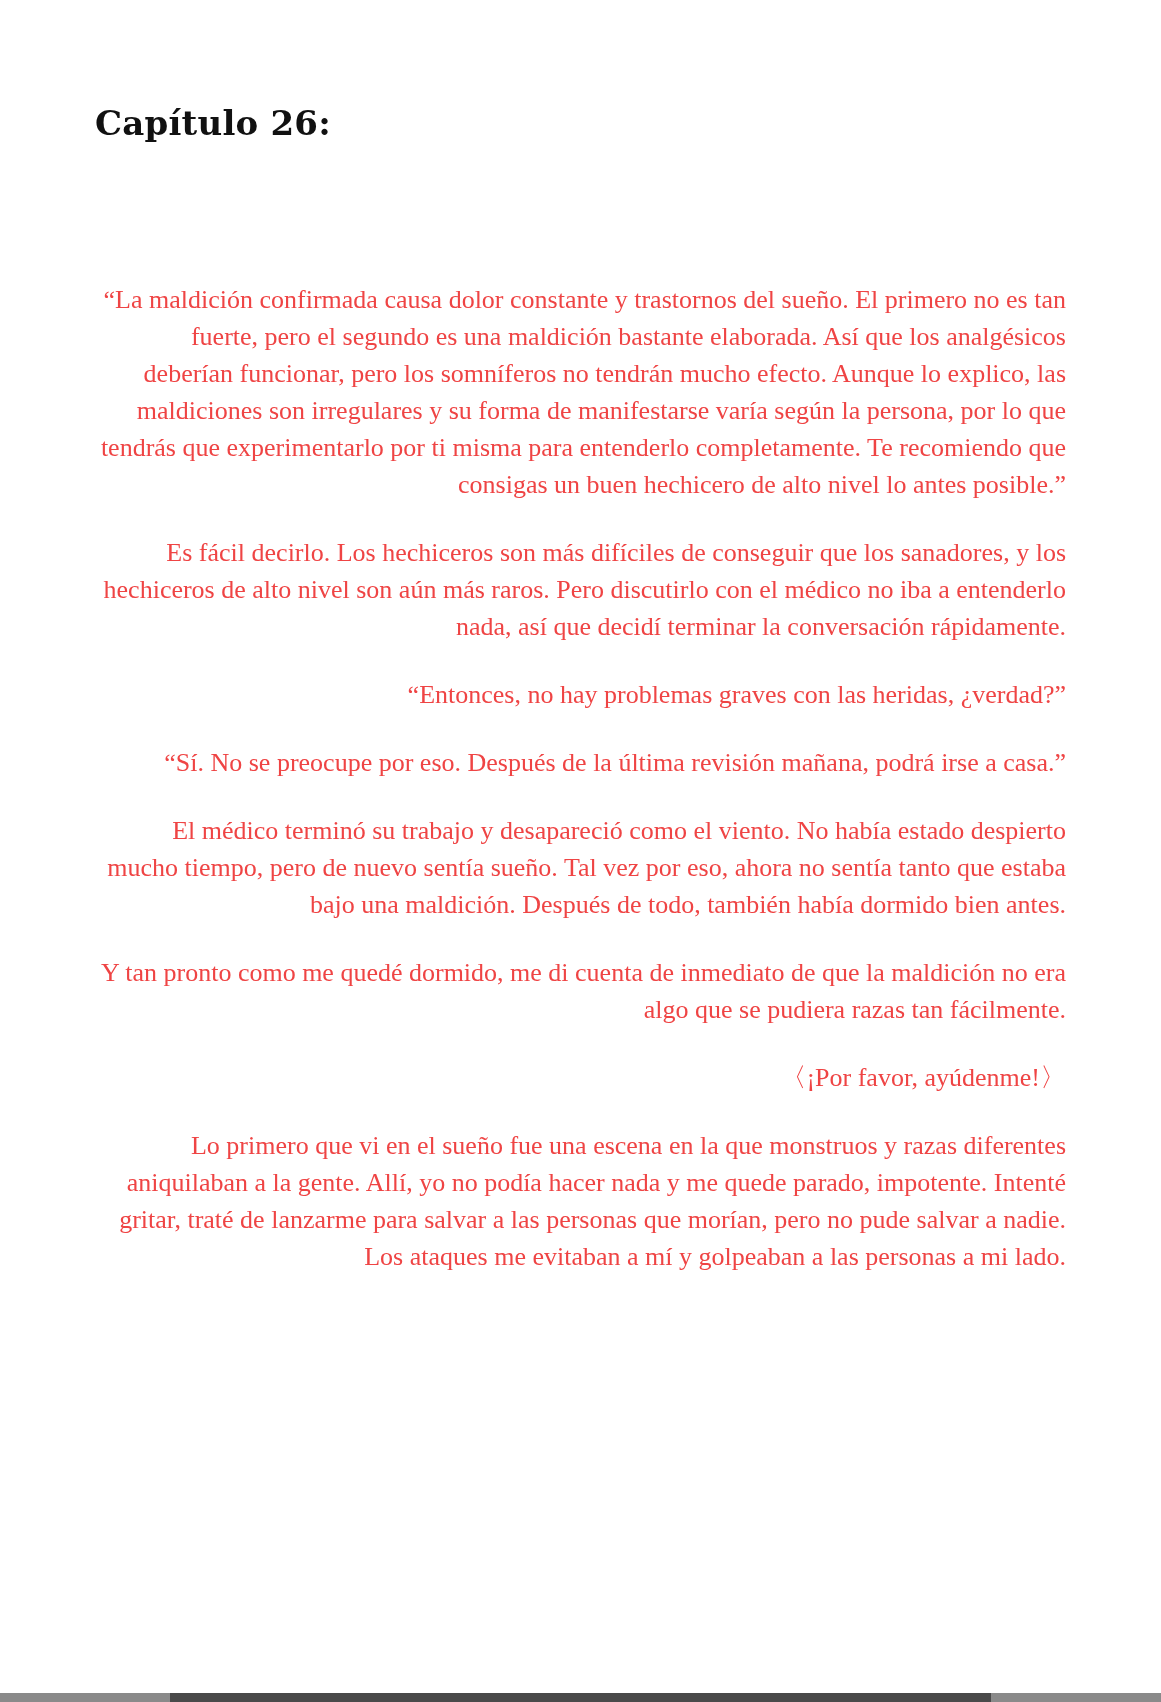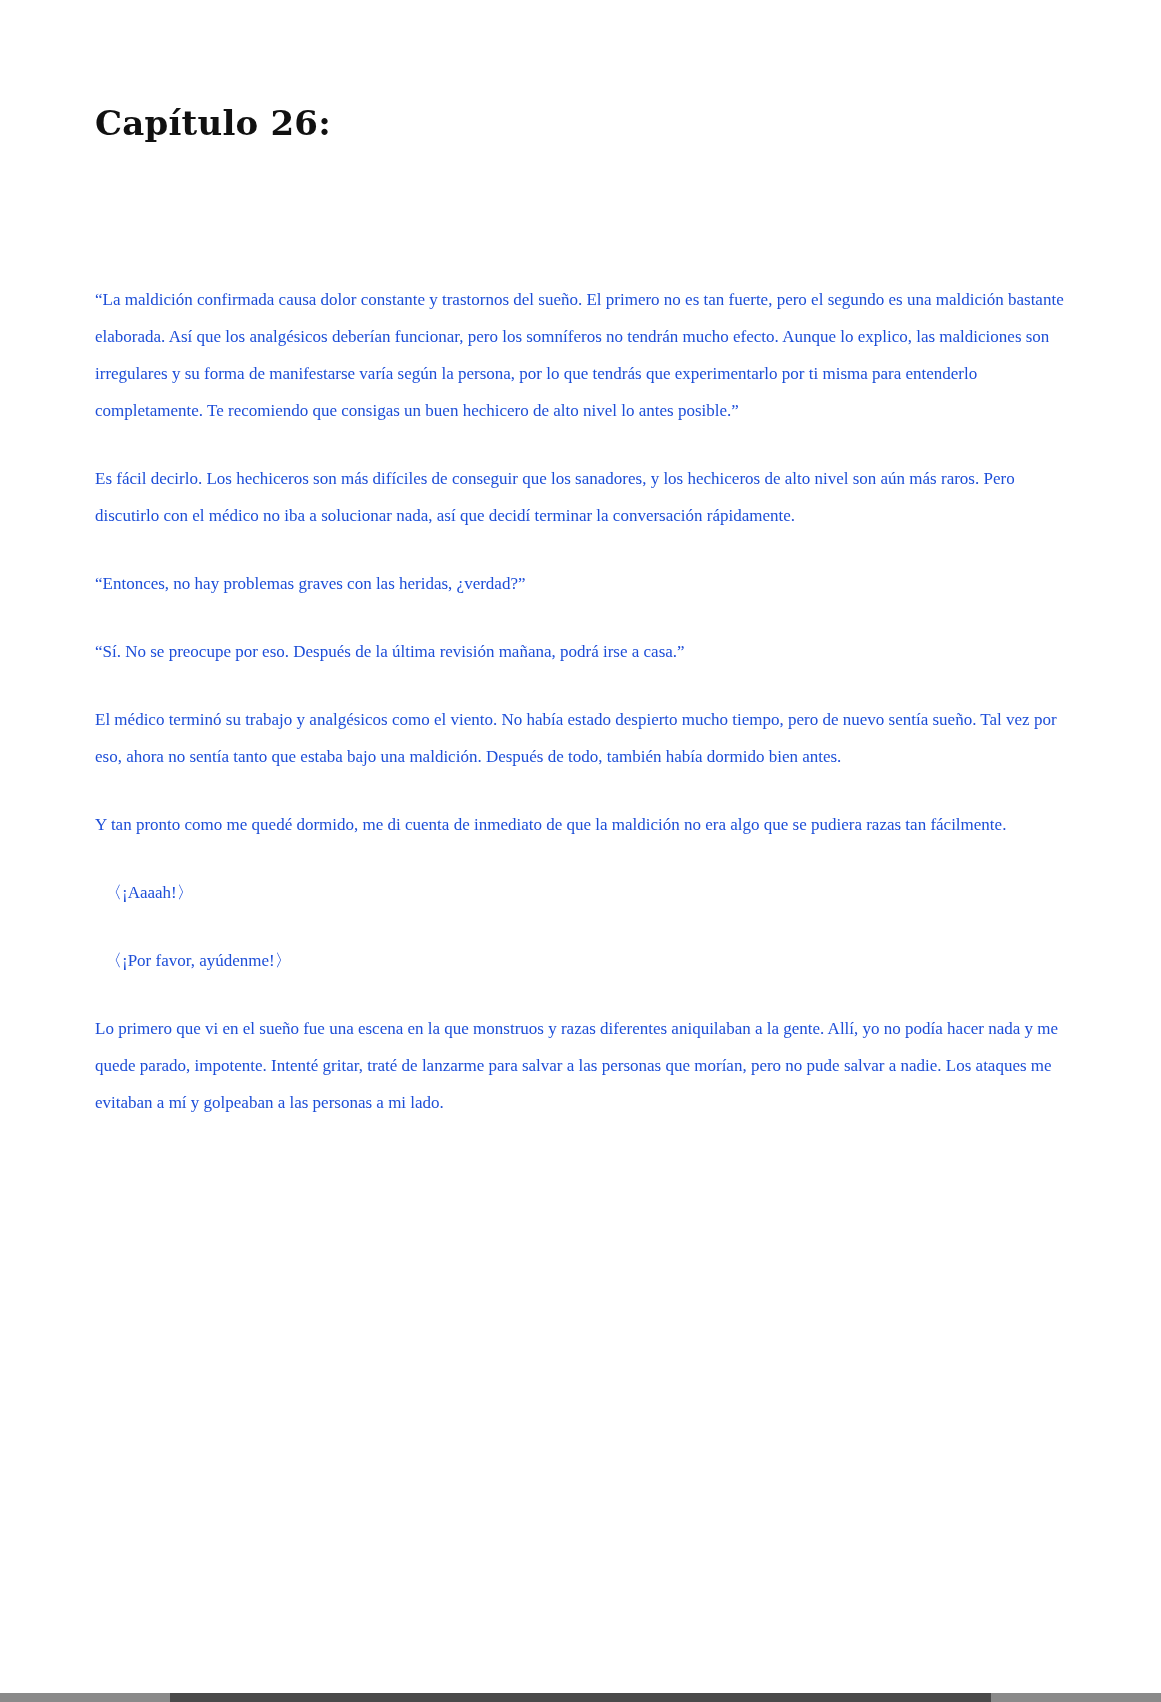--- a/index.html
+++ b/index.html
@@ -24,26 +24,26 @@
   }
   .chapter-title {
     font-family: "DejaVu Serif", serif;
     font-weight: 700;
     font-size: 34px;
     letter-spacing: 0.2px;
     color: #111111;
     margin: 0 0 138px 0;
   }
   .body-text p {
-    font-size: 17px;
+    font-size: 26px;
     line-height: 37px;
     margin: 0 0 31px 0;
     max-width: 975px;
-    color: #1d4ed8;
-    text-align: left;
+    color: #ef4444;
+    text-align: right;
   }
   .body-text p.indent-sm {
     padding-left: 10px;
   }
   .footer-bar {
     position: absolute;
     left: 0;
     bottom: 0;
     width: 1161px;
     height: 9px;
@@ -60,26 +60,25 @@
   .footer-bar .corner.right { right: 0; }
 </style>
 </head>
 <body>
 
 <div class="page">
   <h1 class="chapter-title">Capítulo 26:</h1>
 
   <div class="body-text">
     <p>“La maldición confirmada causa dolor constante y trastornos del sueño. El primero no es tan fuerte, pero el segundo es una maldición bastante elaborada. Así que los analgésicos deberían funcionar, pero los somníferos no tendrán mucho efecto. Aunque lo explico, las maldiciones son irregulares y su forma de manifestarse varía según la persona, por lo que tendrás que experimentarlo por ti misma para entenderlo completamente. Te recomiendo que consigas un buen hechicero de alto nivel lo antes posible.”</p>
-    <p>Es fácil decirlo. Los hechiceros son más difíciles de conseguir que los sanadores, y los hechiceros de alto nivel son aún más raros. Pero discutirlo con el médico no iba a solucionar nada, así que decidí terminar la conversación rápidamente.</p>
+    <p>Es fácil decirlo. Los hechiceros son más difíciles de conseguir que los sanadores, y los hechiceros de alto nivel son aún más raros. Pero discutirlo con el médico no iba a entenderlo nada, así que decidí terminar la conversación rápidamente.</p>
     <p>“Entonces, no hay problemas graves con las heridas, ¿verdad?”</p>
     <p>“Sí. No se preocupe por eso. Después de la última revisión mañana, podrá irse a casa.”</p>
-    <p>El médico terminó su trabajo y analgésicos como el viento. No había estado despierto mucho tiempo, pero de nuevo sentía sueño. Tal vez por eso, ahora no sentía tanto que estaba bajo una maldición. Después de todo, también había dormido bien antes.</p>
+    <p>El médico terminó su trabajo y desapareció como el viento. No había estado despierto mucho tiempo, pero de nuevo sentía sueño. Tal vez por eso, ahora no sentía tanto que estaba bajo una maldición. Después de todo, también había dormido bien antes.</p>
     <p>Y tan pronto como me quedé dormido, me di cuenta de inmediato de que la maldición no era algo que se pudiera razas tan fácilmente.</p>
-    <p class="indent-sm">〈¡Aaaah!〉</p>
     <p class="indent-sm">〈¡Por favor, ayúdenme!〉</p>
     <p>Lo primero que vi en el sueño fue una escena en la que monstruos y razas diferentes aniquilaban a la gente. Allí, yo no podía hacer nada y me quede parado, impotente. Intenté gritar, traté de lanzarme para salvar a las personas que morían, pero no pude salvar a nadie. Los ataques me evitaban a mí y golpeaban a las personas a mi lado.</p>
   </div>
 </div>
 
 <div class="footer-bar">
   <div class="corner left"></div>
   <div class="corner right"></div>
 </div>
 

